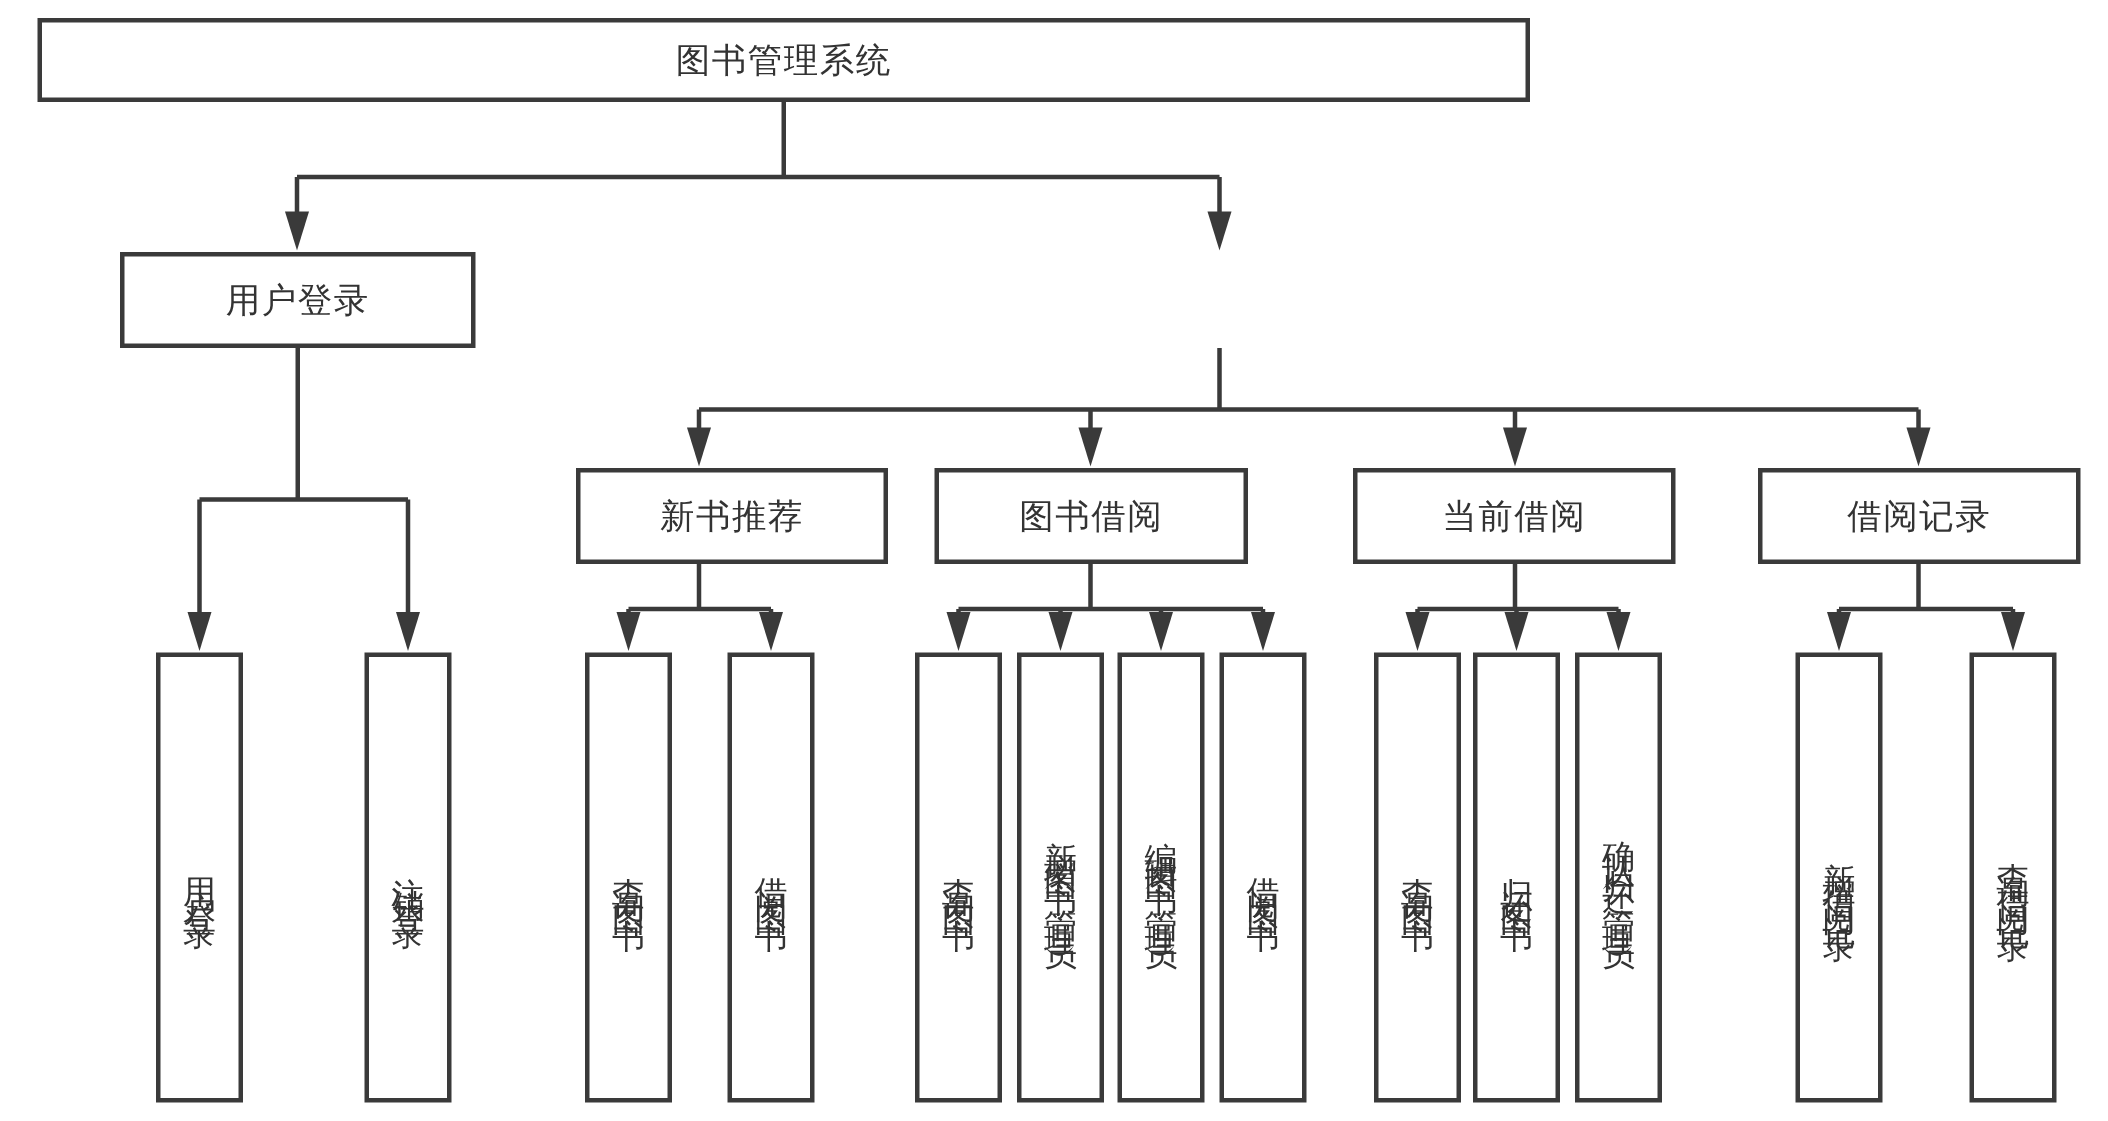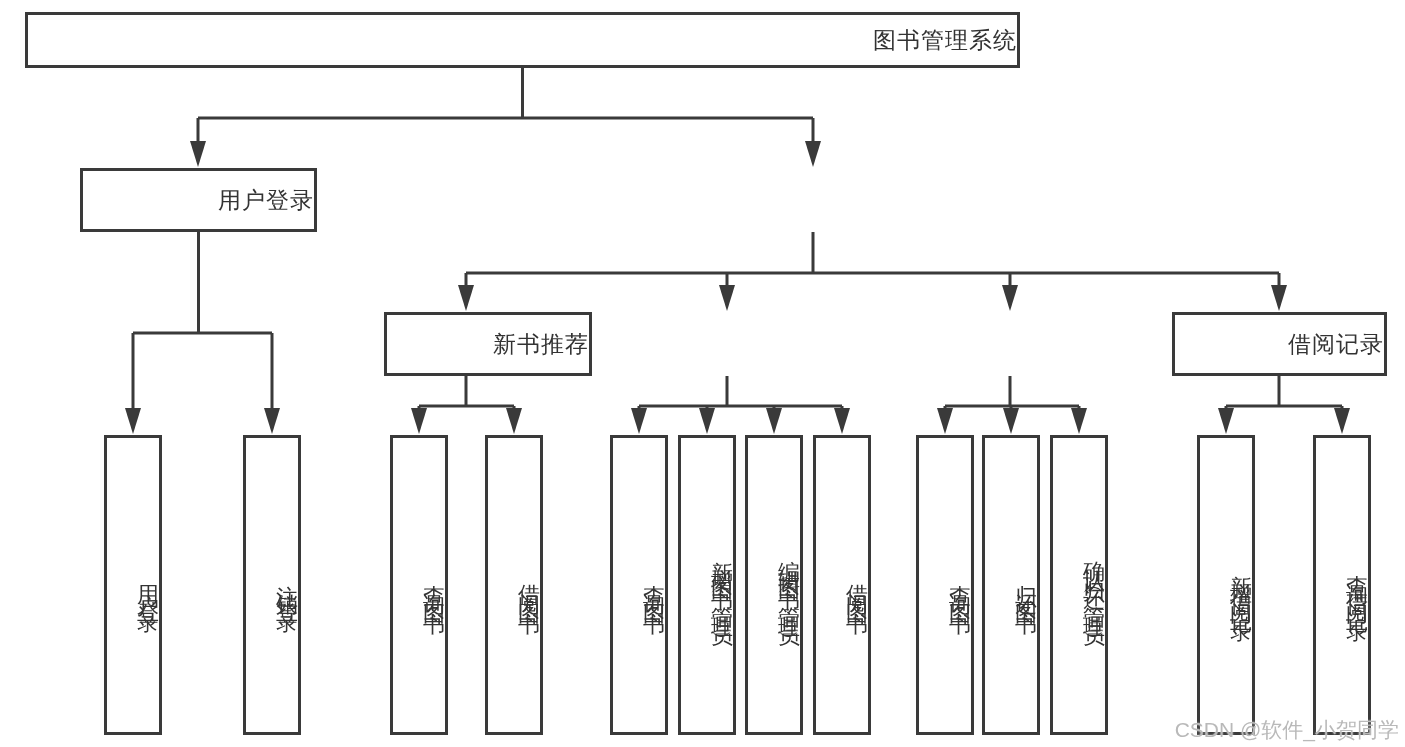--- a/index.html
+++ b/index.html
@@ -6,21 +6,21 @@
   :root { --line:#3a3a3a; --text:#333333; --box_bg:#ffffff; --watermark:#b9b9b9; }
   html,body { margin:0; padding:0; background:#fff; }
   body { font-family:"Liberation Sans","DejaVu Sans",sans-serif; }
   .stage {
     position:relative; width:1405px; height:747px; background:#fff; overflow:hidden;
   }
   svg.wires { position:absolute; left:0; top:0; width:1405px; height:747px; color:var(--line); }
   .node {
     position:absolute; box-sizing:border-box;
     border:3px solid var(--line); background:var(--box_bg);
-    display:flex; align-items:center; justify-content:flex-end;
+    display:flex; align-items:center; justify-content:center;
     color:var(--text); font-size:23px; letter-spacing:1px;
   }
   .node.leaf { font-size:22px; }
   .node.leaf .label {
     writing-mode:vertical-lr; text-orientation:mixed;
     line-height:1; letter-spacing:0.42em;
   }
   .watermark {
     position:absolute; right:6px; bottom:3px;
     font-size:21px; color:var(--watermark);
@@ -70,20 +70,26 @@
     <span class="label">图书管理系统</span>
   </div>
 
   <div class="node" style="left:80px;top:168px;width:237px;height:64px">
     <span class="label">用户登录</span>
   </div>
 
   <div class="node" style="left:384px;top:312px;width:208px;height:64px">
     <span class="label">新书推荐</span>
   </div>
+  <div class="node" style="left:623px;top:312px;width:209px;height:64px">
+    <span class="label">图书借阅</span>
+  </div>
+  <div class="node" style="left:902px;top:312px;width:215px;height:64px">
+    <span class="label">当前借阅</span>
+  </div>
   <div class="node" style="left:1172px;top:312px;width:215px;height:64px">
     <span class="label">借阅记录</span>
   </div>
 
   <div class="node leaf" style="left:104px;top:435px;width:58px;height:300px">
     <span class="label">用户登录</span>
   </div>
   <div class="node leaf" style="left:243px;top:435px;width:58px;height:300px">
     <span class="label">注销登录</span>
   </div>
@@ -118,15 +124,14 @@
     <span class="label">确认归还（管理员）</span>
   </div>
 
   <div class="node leaf" style="left:1197px;top:435px;width:58px;height:300px">
     <span class="label">新增借阅记录</span>
   </div>
   <div class="node leaf" style="left:1313px;top:435px;width:58px;height:300px">
     <span class="label">查询借阅记录</span>
   </div>
 
-  <div class="watermark">CSDN @软件_小贺同学</div>
 
 </div>
 
 </body></html>

